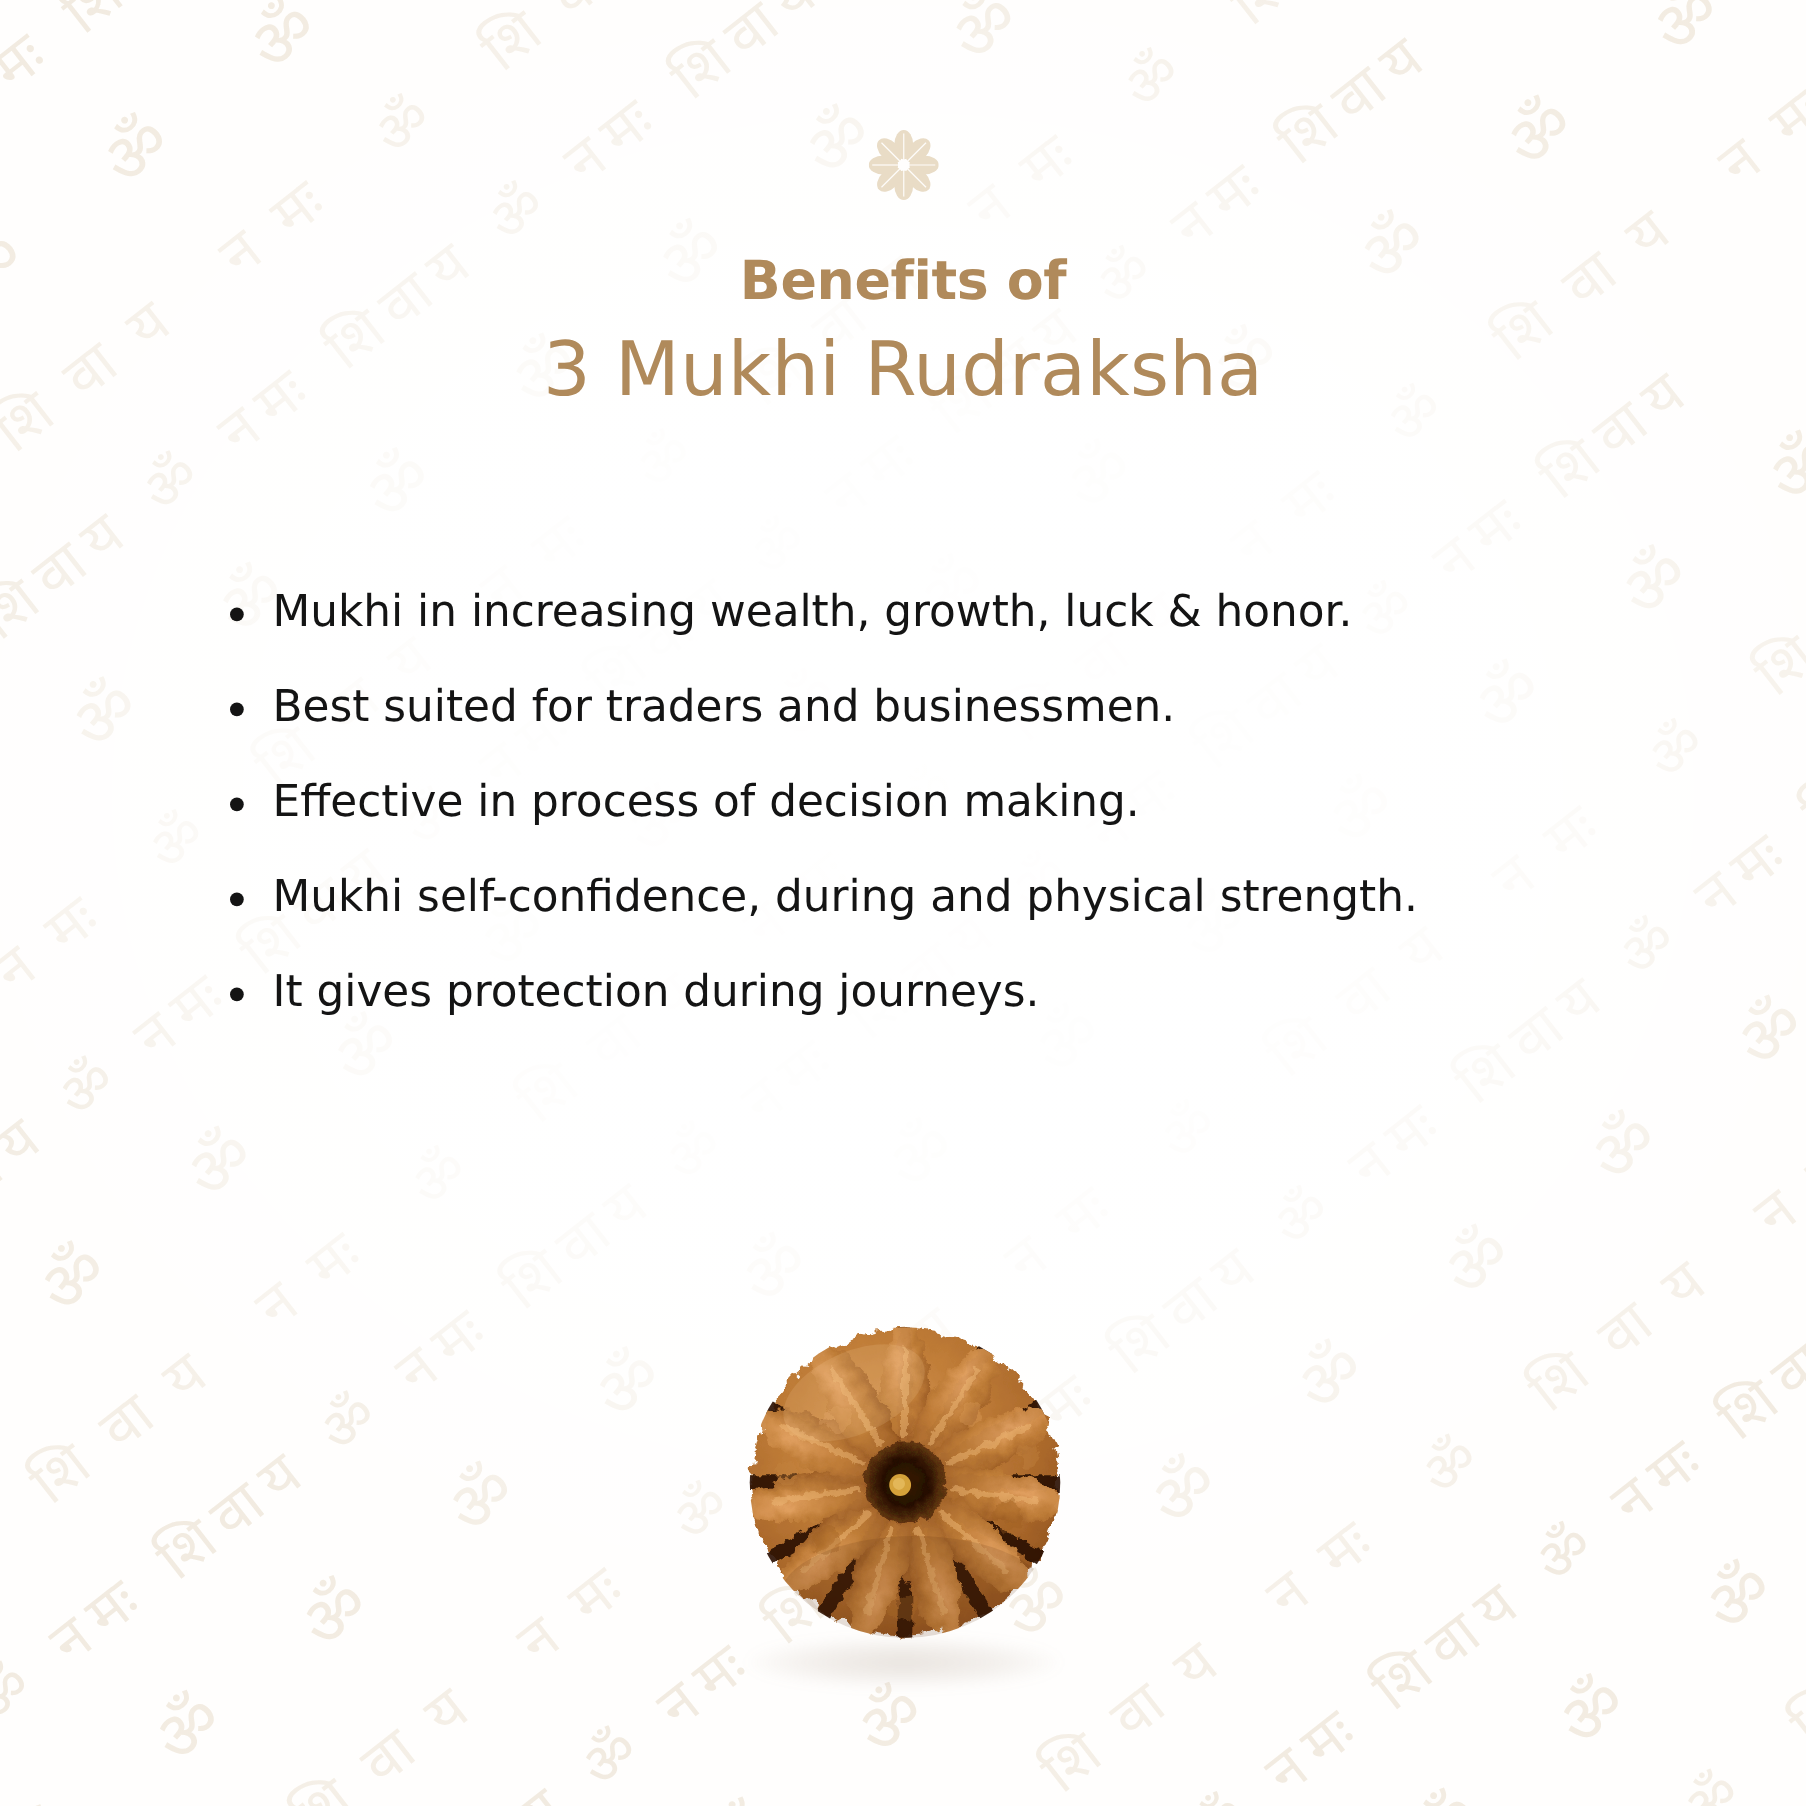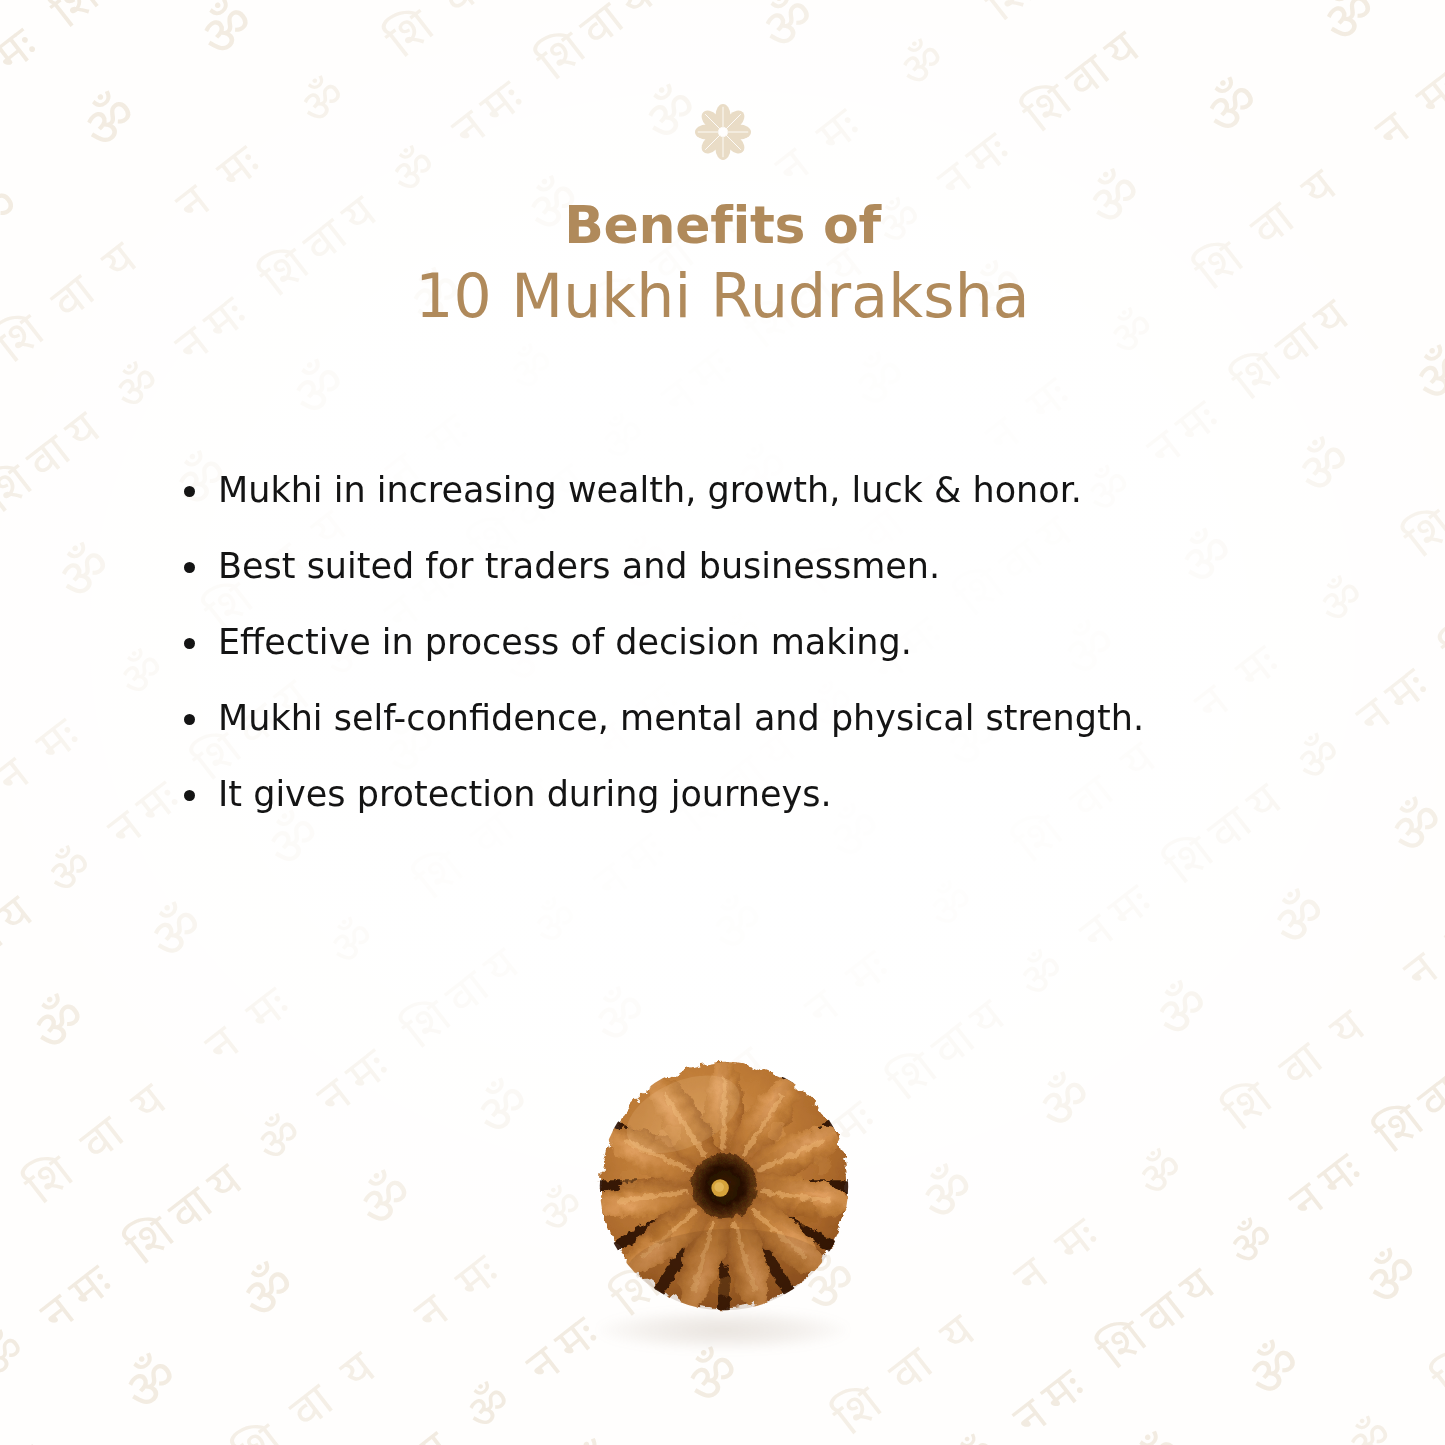--- a/index.html
+++ b/index.html
@@ -96,21 +96,21 @@
     position: absolute;
     top: 190px;
     left: 0;
     width: 100%;
     text-align: center;
   }
   .heading .line1 {
     display: block;
     font-family: "DejaVu Sans", sans-serif;
     font-weight: 700;
-    font-size: 52px;
+    font-size: 43px;
     line-height: 70px;
     color: #b08a5b;
     letter-spacing: -0.3px;
   }
   .heading .line2 {
     display: block;
     font-family: "DejaVu Sans", sans-serif;
     font-weight: 400;
     font-size: 60px;
     line-height: 72px;
@@ -254,28 +254,28 @@
           <line x1="50" y1="50" x2="18.2" y2="81.8"></line>
           <line x1="50" y1="50" x2="5" y2="50"></line>
           <line x1="50" y1="50" x2="18.2" y2="18.2"></line>
         </g>
         <circle cx="50" cy="50" r="7.5" fill="#fffefd"></circle>
       </svg>
     </div>
 
     <div class="heading">
       <span class="line1">Benefits of</span>
-      <span class="line2">10 Mukhi Rudraksha</span>
+      <span class="line2">3 Mukhi Rudraksha</span>
     </div>
 
     <ul class="benefits" id="benefits-list">
         <li><span class="dot"></span><span><span>Mukhi in increasing </span><b>wealth, growth, luck</b><span class="amp"> &amp; </span><b>honor</b><span>.</span></span></li>
         <li><span class="dot"></span><span><span>Best suited for </span><b>traders</b><span> and </span><b>businessmen</b><span>.</span></span></li>
         <li><span class="dot"></span><span><span>Effective in process of </span><b>decision making</b><span>.</span></span></li>
-        <li><span class="dot"></span><span><span>Mukhi </span><b>self-confidence, mental</b><span> and </span><b>physical strength</b><span>.</span></span></li>
+        <li><span class="dot"></span><span><span>Mukhi </span><b>self-confidence, during</b><span> and </span><b>physical strength</b><span>.</span></span></li>
         <li><span class="dot"></span><span><span>It gives protection during </span><b>journeys</b><span>.</span></span></li>
       </ul>
 
     <div class="bead-stage">
       <div class="bead-holder">
         <div class="bead-shadow"></div>
         <svg class="bead-svg" viewBox="0 0 320 270">
           <defs>
             <radialGradient id="beadBody" cx="42%" cy="34%" r="72%">
               <stop offset="0%" stop-color="#d89a57"></stop>

